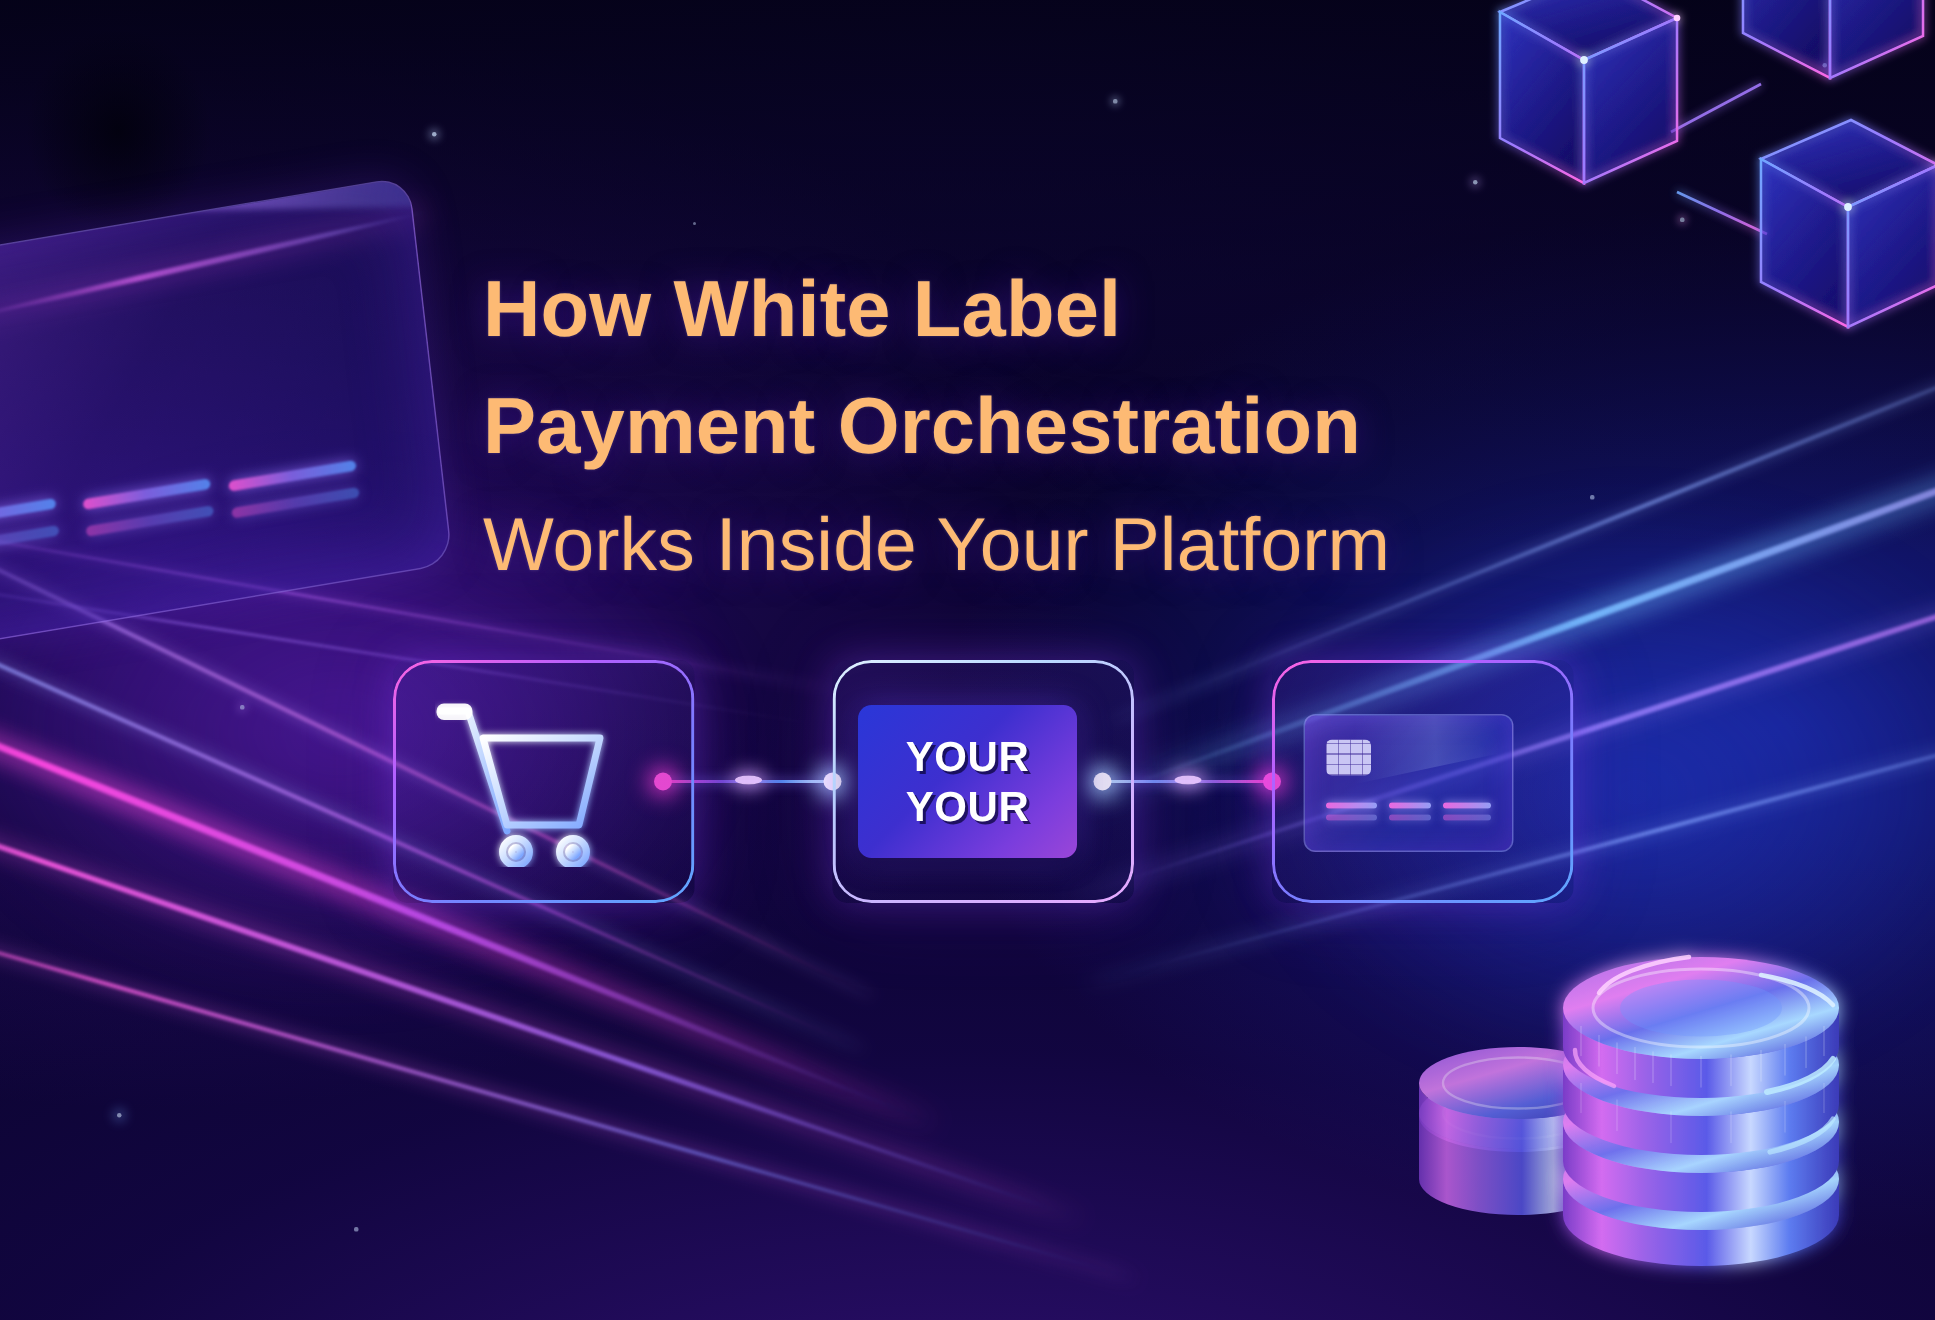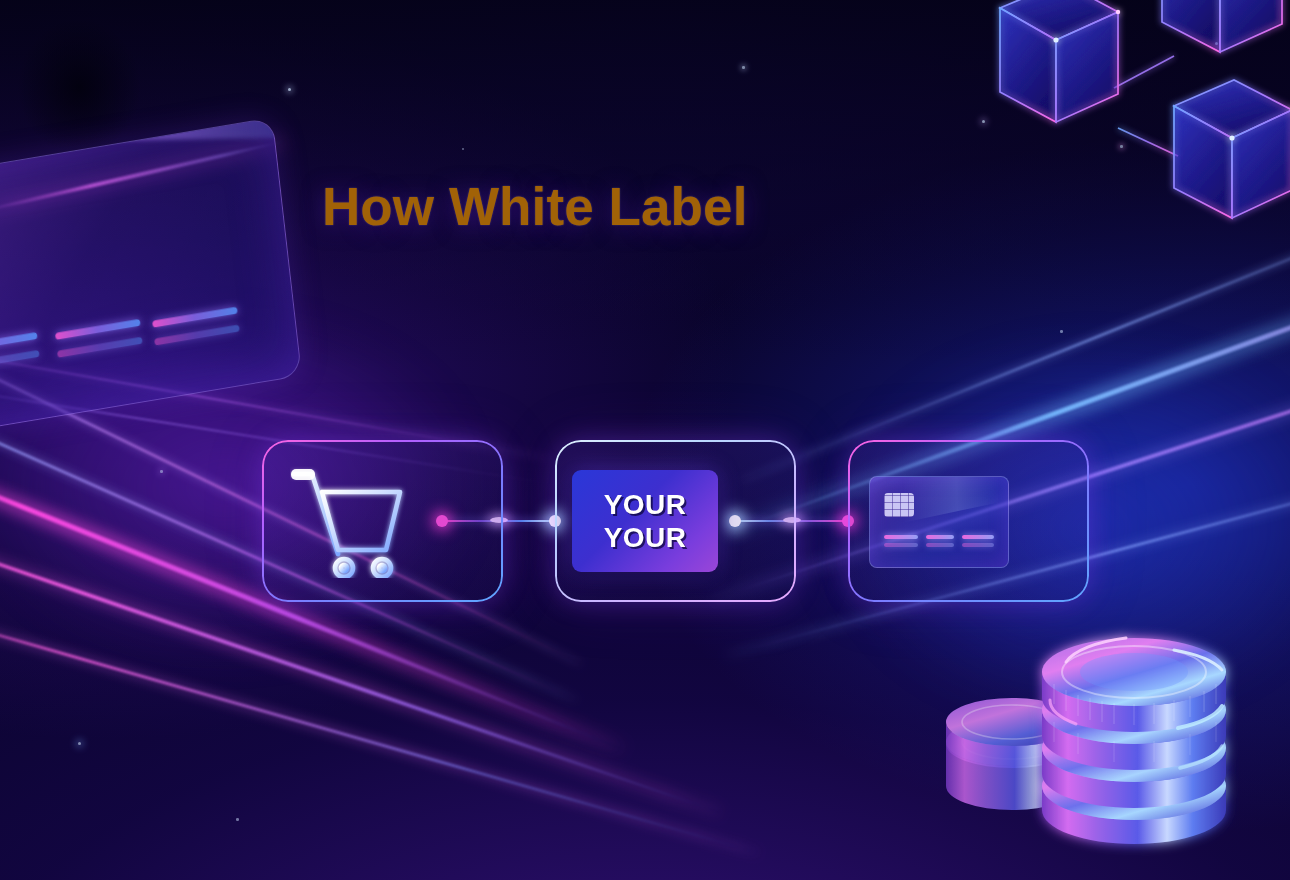--- a/index.html
+++ b/index.html
@@ -56,30 +56,30 @@
     filter:blur(.6px);box-shadow:0 0 9px rgba(150,120,255,.7);}
 
   
   .cubes{position:absolute;right:-6px;top:-40px;width:330px;height:300px;}
 
   
   .coins{position:absolute;right:12px;bottom:8px;width:340px;height:300px;}
 
   
   .headline{position:absolute;left:322px;top:168px;width:700px;
-    color:#a16207;letter-spacing:.1px;
+    color:#fdba74;letter-spacing:.1px;
     text-shadow:0 2px 22px rgba(60,20,140,.75), 0 0 2px rgba(255,255,255,.25);}
   .hl1,.hl2{font-size:53px;font-weight:700;line-height:78px;white-space:nowrap;}
   .hl3{font-size:50px;font-weight:400;line-height:78px;white-space:nowrap;}
 
   
   .flow{position:absolute;left:255px;top:440px;width:780px;height:165px;}
-  .node{position:absolute;top:0;width:201px;height:162px;border-radius:27px;
+  .node{position:absolute;top:0;width:201px;height:162px;border-radius:10px;
     background:linear-gradient(160deg, rgba(90,45,190,.22), rgba(40,20,120,.10));
-    box-shadow:0 0 26px rgba(150,70,255,.30), 0 0 60px rgba(110,40,220,.18);padding-left:40px;}
+    box-shadow:0 0 26px rgba(150,70,255,.30), 0 0 60px rgba(110,40,220,.18);}
   .node .frame{position:absolute;inset:0;border-radius:26px;padding:2.4px;
     background:linear-gradient(150deg,#ff64e0 0%,#b160ff 28%,#7b7bff 58%,#5ea8ff 100%);
     -webkit-mask:linear-gradient(#000 0 0) content-box,linear-gradient(#000 0 0);
     -webkit-mask-composite:xor;mask-composite:exclude;
     filter:drop-shadow(0 0 6px rgba(190,100,255,.9));}
   .node.brand .frame{background:linear-gradient(150deg,#dff0ff 0%,#b9d8ff 30%,#c9b5ff 62%,#e7a8ff 100%);
     filter:drop-shadow(0 0 8px rgba(200,225,255,.95));}
 
   .node-cart{left:7px;}
   .node-brand{left:300px;}
@@ -347,20 +347,22 @@
 
         <path d="M240 156 a92 34 0 0 0 44 -22" fill="none" stroke="rgba(190,235,255,.95)" stroke-width="4" stroke-linecap="round" opacity=".9"></path>
         <path d="M242 196 a92 34 0 0 0 42 -22" fill="none" stroke="rgba(190,235,255,.8)" stroke-width="3.5" stroke-linecap="round" opacity=".8"></path>
         <path d="M112 128 a92 34 0 0 0 26 24" fill="none" stroke="rgba(255,170,250,.8)" stroke-width="3" stroke-linecap="round" opacity=".85"></path>
       </g>
     </svg>
   </div>
 
   <div class="headline">
     <div class="hl1">How White Label</div>
+    <div class="hl2">Payment Orchestration</div>
+    <div class="hl3">Works Inside Your Platform</div>
   </div>
 
   <div class="flow">
 
     <div class="connector" style="left:187px;width:113px;">
       <div class="conn-line"></div>
       <div class="dot dot-pink"></div>
       <div class="dot dot-mid"></div>
       <div class="dot dot-white"></div>
     </div>

